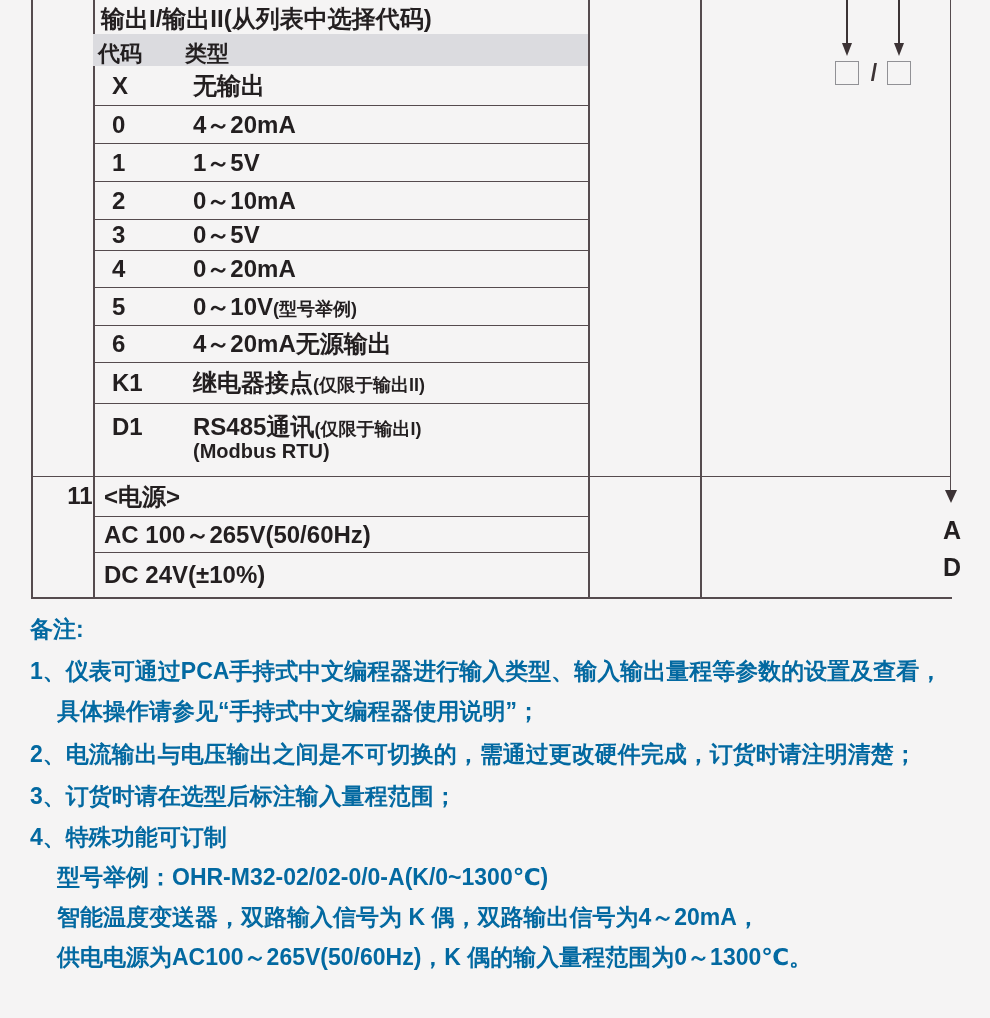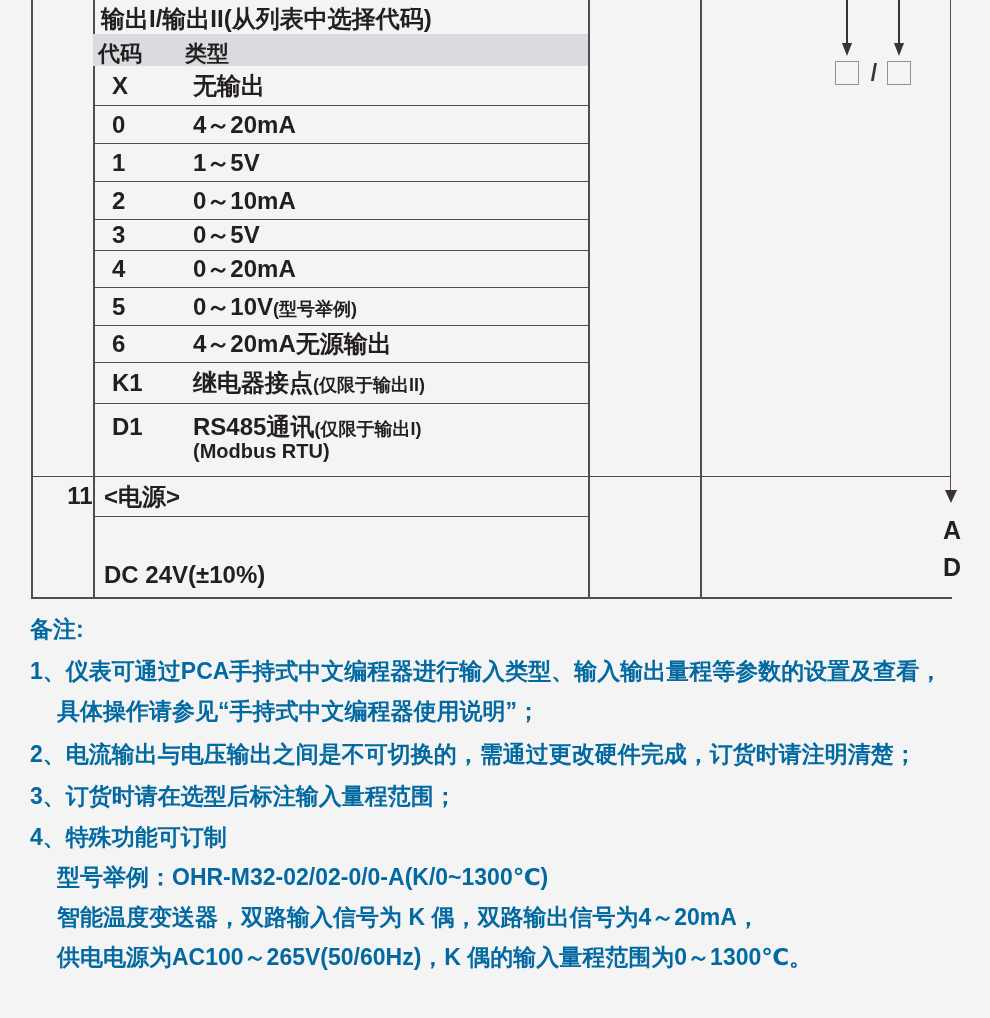--- a/index.html
+++ b/index.html
@@ -103,20 +103,23 @@
     <span class="l2">(Modbus RTU)</span>
   </div>
 
   <div class="hline" style="left:31px;top:476px;width:920px"></div>
   <div class="hline" style="left:31px;top:597px;width:921px;height:1.6px"></div>
 
   <div class="rowno">11</div>
   <div class="pcell" style="top:477px;height:40px">
     <span class="ptext">&lt;电源&gt;</span>
   </div>
+  <div class="pcell" style="top:517px;height:36px">
+    <span class="ptext">AC 100～265V(50/60Hz)</span>
+  </div>
   <div class="pcell nob" style="top:553px;height:44px">
     <span class="ptext">DC 24V(±10%)</span>
   </div>
 
   <div class="aline" style="left:846.3px;height:45px"></div>
   <div class="ahead" style="left:841.5px;top:43px"></div>
   <div class="aline" style="left:898.3px;height:45px"></div>
   <div class="ahead" style="left:893.5px;top:43px"></div>
   <div class="codebox" style="left:835px"></div>
   <div class="slash">/</div>

